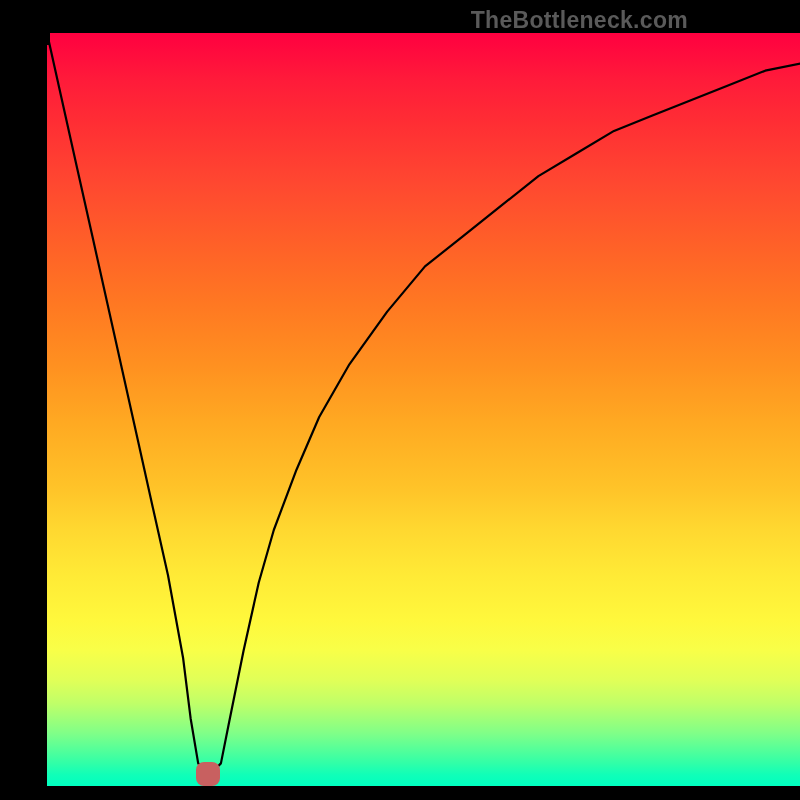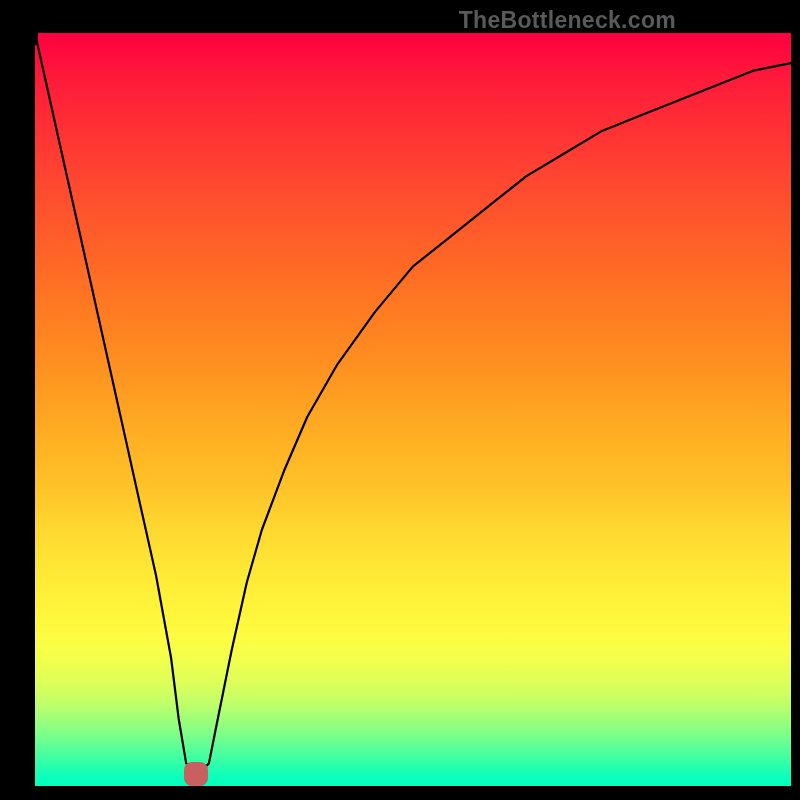--- a/index.html
+++ b/index.html
@@ -8,20 +8,21 @@
     width: 800px;
     height: 800px;
     background: #000;
     overflow: hidden;
   }
   .stage {
     position: relative;
     width: 688px;
     height: 800px;
     background: #000;
+    margin-left: 12px;
   }
   .gradient {
     position: absolute;
     background: linear-gradient(
       to bottom,
       #ff0040 0%,
       #ff1a3a 6%,
       #ff2e34 12%,
       #ff4830 20%,
       #ff6028 28%,

